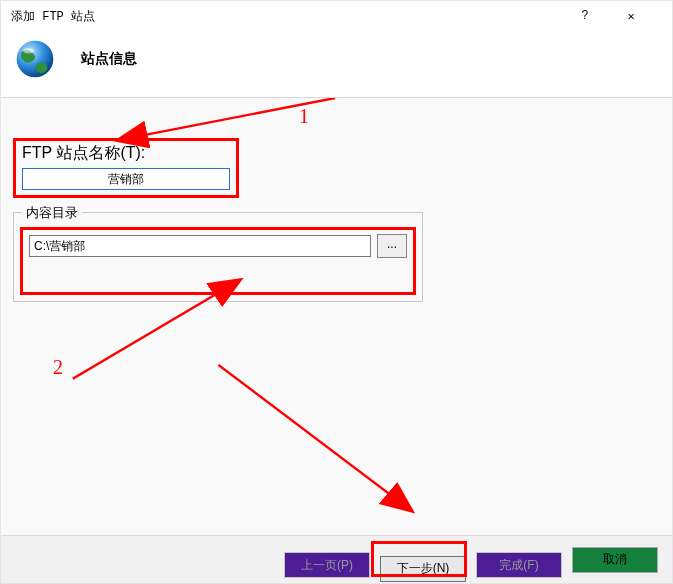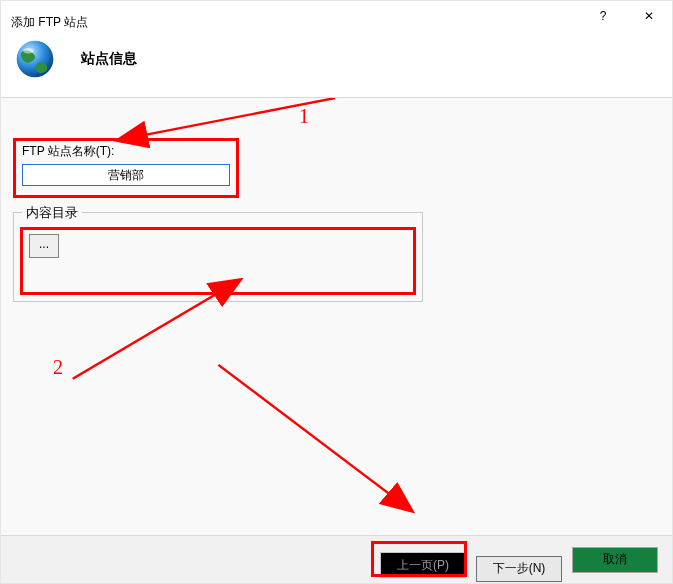--- a/index.html
+++ b/index.html
@@ -1,39 +1,39 @@
 <!DOCTYPE html>
 <html><head>
 <meta charset="utf-8">
 <style>
   html,body{margin:0;padding:0;font-family:"Microsoft YaHei","Segoe UI",Arial,sans-serif;font-size:12px;background:#fff;color:#000;}
   .window{width:673px;height:584px;position:relative;background:#fff;box-sizing:border-box;border:1px solid #e5e5e5;}
-  .titlebar{height:30px;display:flex;align-items:flex-end;padding:0 0 0 10px;background:#fff;}
+  .titlebar{height:30px;display:flex;align-items:center;padding:0 18px 0 10px;background:#fff;font-family:Liberation Mono, monospace;}
   .titlebar .title{flex:1;font-size:12px;color:#000;}
   .titlebar .tb-btn{width:46px;height:30px;display:flex;align-items:center;justify-content:center;color:#000;}
   .header{display:flex;align-items:center;padding:6px 12px 16px 12px;gap:10px;}
   .globe{width:44px;height:44px;margin-right:14px;}
   .header-title{font-size:14px;font-weight:bold;color:#000;}
   .hr{height:1px;background:#d8d8d8;}
   .body{position:relative;background:#f9f9f9;height:440px;box-sizing:border-box;}
   .group-sitename{position:absolute;left:12px;top:40px;width:226px;height:60px;border:3px solid #ff0000;padding:2px 6px 8px 6px;box-sizing:border-box;}
-  .label{font-size:12px;color:#000;margin-bottom:4px;}
+  .label{font-size:16px;color:#000;margin-bottom:4px;}
   .textinput{width:100%;height:22px;border:1px solid #2a6fd6;padding:2px 4px;box-sizing:border-box;font-size:12px;background:#fff;color:#000;text-align:center;}
   .fieldset{position:absolute;left:12px;top:114px;width:410px;height:90px;border:1px solid #c8c8c8;box-sizing:border-box;}
   .fieldset .legend{position:absolute;left:8px;top:-9px;background:#f9f9f9;padding:0 4px;font-size:13px;}
   .fieldset-inner{position:absolute;left:6px;top:14px;right:6px;bottom:6px;border:3px solid #ff0000;padding:4px 6px;box-sizing:border-box;}
   .path-row{display:flex;align-items:center;gap:6px;}
   .path-input{flex:1;height:22px;border:1px solid #7a7a7a;padding:2px 4px;box-sizing:border-box;background:#fff;font-size:12px;}
   .browse-btn{width:28px;height:22px;border:1px solid #828282;background:#efefef;font-size:12px;line-height:18px;text-align:center;}
   .annotation-1{position:absolute;left:298px;top:7px;color:#ff0000;font-size:20px;font-family:"Times New Roman",serif;}
   .annotation-2{position:absolute;left:52px;top:258px;color:#ff0000;font-size:20px;font-family:"Times New Roman",serif;}
   .arrows{position:absolute;left:0;top:0;width:100%;height:100%;pointer-events:none;}
   .footer{position:absolute;left:0;right:0;bottom:0;height:48px;border-top:1px solid #d8d8d8;background:#f1f1f1;display:flex;align-items:center;justify-content:flex-end;gap:10px;padding-right:14px;box-sizing:border-box;}
   .btn{min-width:86px;height:26px;border:1px solid #a9a9a9;background:#15803d;font-size:12px;display:flex;align-items:center;justify-content:center;box-sizing:border-box;}
-  .btn.disabled{color:#9a9a9a;background:#000000;border-color:#c5c5c5;margin-top:11px;}
+  .btn.disabled{color:#9a9a9a;background:#4c1d95;border-color:#c5c5c5;margin-top:11px;}
   .btn.primary{background:#e8e8e8;border-color:#6f6f6f;color:#000;margin-top:18px;}
   .next-highlight{position:absolute;border:3px solid #ff0000;box-sizing:border-box;pointer-events:none;}
 </style>
 </head>
 <body>
 
 <div class="window">
 
   <div class="titlebar">
     <div class="title">添加 FTP 站点</div>
@@ -68,20 +68,21 @@
 
     <div class="group-sitename">
       <div class="label">FTP 站点名称(T):</div>
       <input class="textinput" type="text" value="营销部" style="">
     </div>
 
     <div class="fieldset">
       <div class="legend">内容目录</div>
       <div class="fieldset-inner">
         <div class="path-row">
+          <input class="path-input" type="text" value="C:\营销部" style="">
           <div class="browse-btn">...</div>
         </div>
       </div>
     </div>
 
     <div class="annotation-1">1</div>
     <div class="annotation-2">2</div>
 
     <svg class="arrows" viewBox="0 0 673 470" preserveAspectRatio="none">
       <defs>
@@ -92,18 +93,19 @@
       <line x1="335" y1="0" x2="142" y2="40" stroke="#ff0000" stroke-width="2.5" marker-end="url(#ah)"></line>
       <line x1="72" y1="300" x2="218" y2="208" stroke="#ff0000" stroke-width="2.5" marker-end="url(#ah)"></line>
       <line x1="218" y1="285" x2="392" y2="425" stroke="#ff0000" stroke-width="2.5" marker-end="url(#ah)"></line>
     </svg>
 
   </div>
 
   <div class="footer">
     <div class="btn disabled">上一页(P)</div>
     <div class="btn primary">下一步(N)</div>
+    <div class="btn disabled">完成(F)</div>
     <div class="btn">取消</div>
   </div>
 
   <div class="next-highlight" style="left:370px;bottom:6px;width:96px;height:36px;"></div>
 
 </div>
 
 </body></html>

